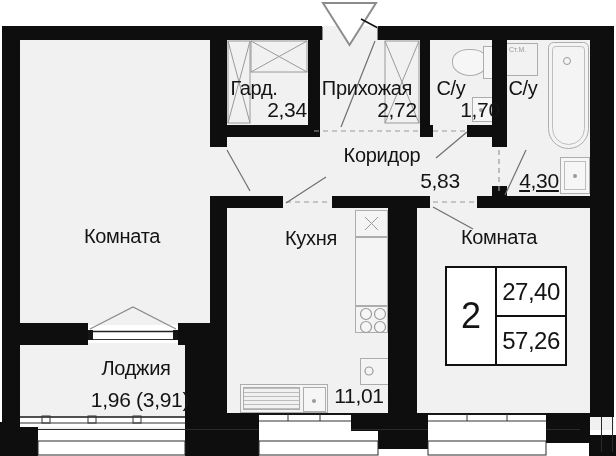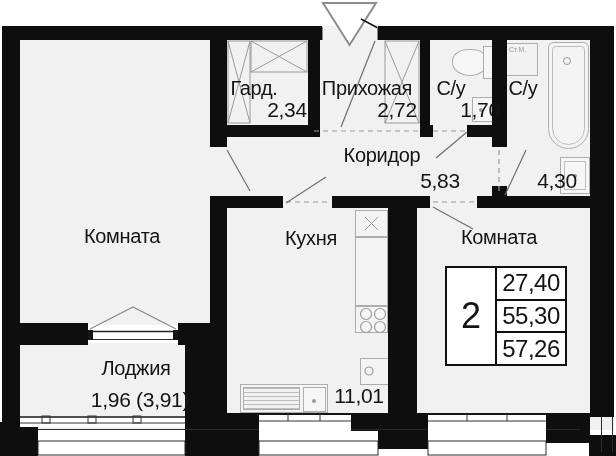--- a/index.html
+++ b/index.html
@@ -191,35 +191,34 @@
   <div class="rlabel" style="left:254px;top:88px;">Гард.</div>
   <div class="rval" style="left:287px;top:110px;">2,34</div>
 
   <div class="rlabel" style="left:367px;top:88px;">Прихожая</div>
   <div class="rval" style="left:397px;top:110px;">2,72</div>
 
   <div class="rlabel" style="left:451px;top:88px;">С/у</div>
   <div class="rval" style="left:450px;top:110px;margin-left:30px;">1,70</div>
 
   <div class="rlabel" style="left:523px;top:88px;">С/у</div>
-  <div class="rval" style="left:557px;top:181px;">4,30</div>
+  <div class="rval" style="left:539px;top:181px;text-decoration:underline;">4,30</div>
 
   <div class="rlabel" style="left:368px;top:155px;margin-left:14px;">Коридор</div>
   <div class="rval" style="left:440px;top:181px;">5,83</div>
 
   <div class="rlabel" style="left:311px;top:238px;">Кухня</div>
   <div class="rval" style="left:359px;top:396px;">11,01</div>
 
   <div class="rlabel" style="left:499px;top:237px;">Комната</div>
 
   <div class="rlabel" style="left:136px;top:368px;">Лоджия</div>
   <div class="rval" style="left:140px;top:400px;">1,96 (3,91)</div>
 
   <div class="infobox">
     <div class="left">2</div>
     <div class="right">
       <div>27,40</div>
-      <div>55,30</div>
       <div>57,26</div>
     </div>
   </div>
 
 </div>
 
 </body></html>

